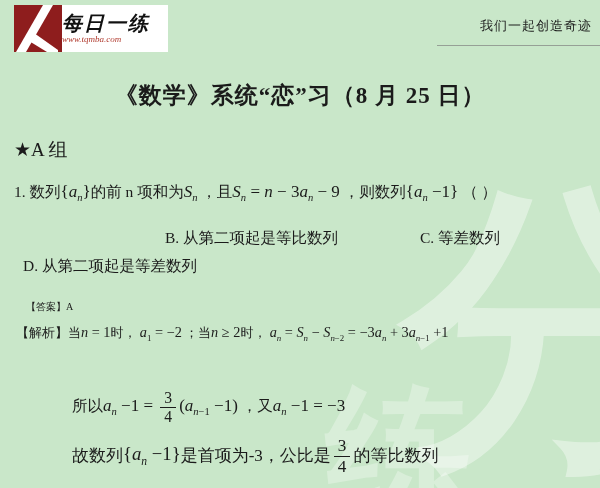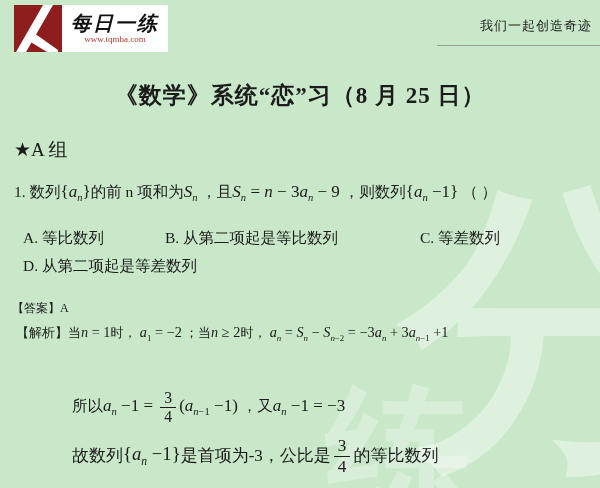--- a/index.html
+++ b/index.html
@@ -8,36 +8,36 @@
     background:#c9e7c9;color:#1b1b1b;
     font-family:"Liberation Serif", serif;
   }
   
   .wm{position:absolute;color:rgba(255,255,255,0.40);font-weight:700;line-height:1;pointer-events:none;user-select:none}
   .wm1{font-size:300px;left:402px;top:182px}
   .wm2{font-size:150px;left:326px;top:382px;color:rgba(255,255,255,0.30)}
   
   .logo{position:absolute;left:14px;top:5px;width:154px;height:47px;background:#ffffff;display:flex;align-items:center}
   .logo svg{display:block;flex:0 0 auto}
-  .logo-txt{flex:1;text-align:center;line-height:1}
+  .logo-txt{flex:1;line-height:1}
   .brand{font-size:20px;font-weight:700;font-style:italic;letter-spacing:2px;color:#111}
-  .site{font-size:9px;color:#b03a2e;margin-top:2px}
+  .site{font-size:9px;color:#b03a2e;font-style:italic;margin-top:2px}
   .slogan{position:absolute;top:17px;right:8px;font-size:13px;letter-spacing:1px}
   .slogan-line{position:absolute;top:45px;left:437px;right:0;height:1px;background:#96a096}
   
   .title{position:absolute;top:80px;left:0;right:0;text-align:center;font-size:23px;font-weight:700;letter-spacing:1px}
   .section{position:absolute;top:137px;left:14px;font-size:19px}
   .q{position:absolute;top:182px;left:14px;right:6px;font-size:15.5px}
   .opt{position:absolute;font-size:15.5px;white-space:nowrap}
   .optA{top:228px;left:23px}
   .optB{top:228px;left:165px}
   .optC{top:228px;left:420px}
   .optD{top:256px;left:23px}
   .optE{top:266px;left:268px}
-  .ans{position:absolute;top:300px;left:12px;font-size:12px}
+  .ans{position:absolute;top:300px;left:26px;font-size:10px}
   .an1{position:absolute;top:324px;left:16px;right:4px;font-size:13px}
   .an2{position:absolute;top:374px;left:72px;height:52px;display:flex;align-items:flex-end;font-size:15.5px}
   .an3{position:absolute;top:428px;left:72px;height:56px;display:flex;align-items:center;font-size:17px}
   
   .m{font-family:Liberation Serif, serif;font-size:1.1em}
   .m i{font-style:italic}
   sub{font-size:0.62em}
   .frac{display:inline-flex;flex-direction:column;align-items:center;vertical-align:middle;margin:0 3px;line-height:1.15;font-size:0.92em}
   .fn{border-bottom:1.4px solid #1b1b1b;padding:0 4px}
   .fd{padding:0 4px}
@@ -66,21 +66,20 @@
 
   <div class="slogan">我们一起创造奇迹</div>
   <div class="slogan-line"></div>
 
   <div class="title">《数学》系统“恋”习（8 月 25 日）</div>
 
   <div class="section">★A 组</div>
 
   <div class="q">1. 数列<span class="m">{<i>a</i><sub><i>n</i></sub>}</span>的前 n 项和为<span class="m"><i>S</i><sub><i>n</i></sub></span> ，且<span class="m"><i>S</i><sub><i>n</i></sub> = <i>n</i> − 3<i>a</i><sub><i>n</i></sub> − 9</span>  ，则数列<span class="m">{<i>a</i><sub><i>n</i></sub> −1}</span> （  ）</div>
 
-  <div class="opt optA">A. 等比数列</div>
   <div class="opt optC">C. 等差数列</div>
   <div class="opt optB">B. 从第二项起是等比数列</div>
   <div class="opt optD">D. 从第二项起是等差数列</div>
 
   <div class="ans">【答案】A</div>
 
   <div class="an1">【解析】当<span class="m"><i>n</i> = 1</span>时， <span class="m"><i>a</i><sub>1</sub> = −2</span>  ；当<span class="m"><i>n</i> ≥ 2</span>时， <span class="m"><i>a</i><sub><i>n</i></sub> = <i>S</i><sub><i>n</i></sub> − <i>S</i><sub><i>n</i>−2</sub> = −3<i>a</i><sub><i>n</i></sub> + 3<i>a</i><sub><i>n</i>−1</sub> +1</span></div>
   <div class="an2">
       <span>所以<span class="m"><i>a</i><sub><i>n</i></sub> −1 = <span class="frac">
             <span class="fn">3</span>

